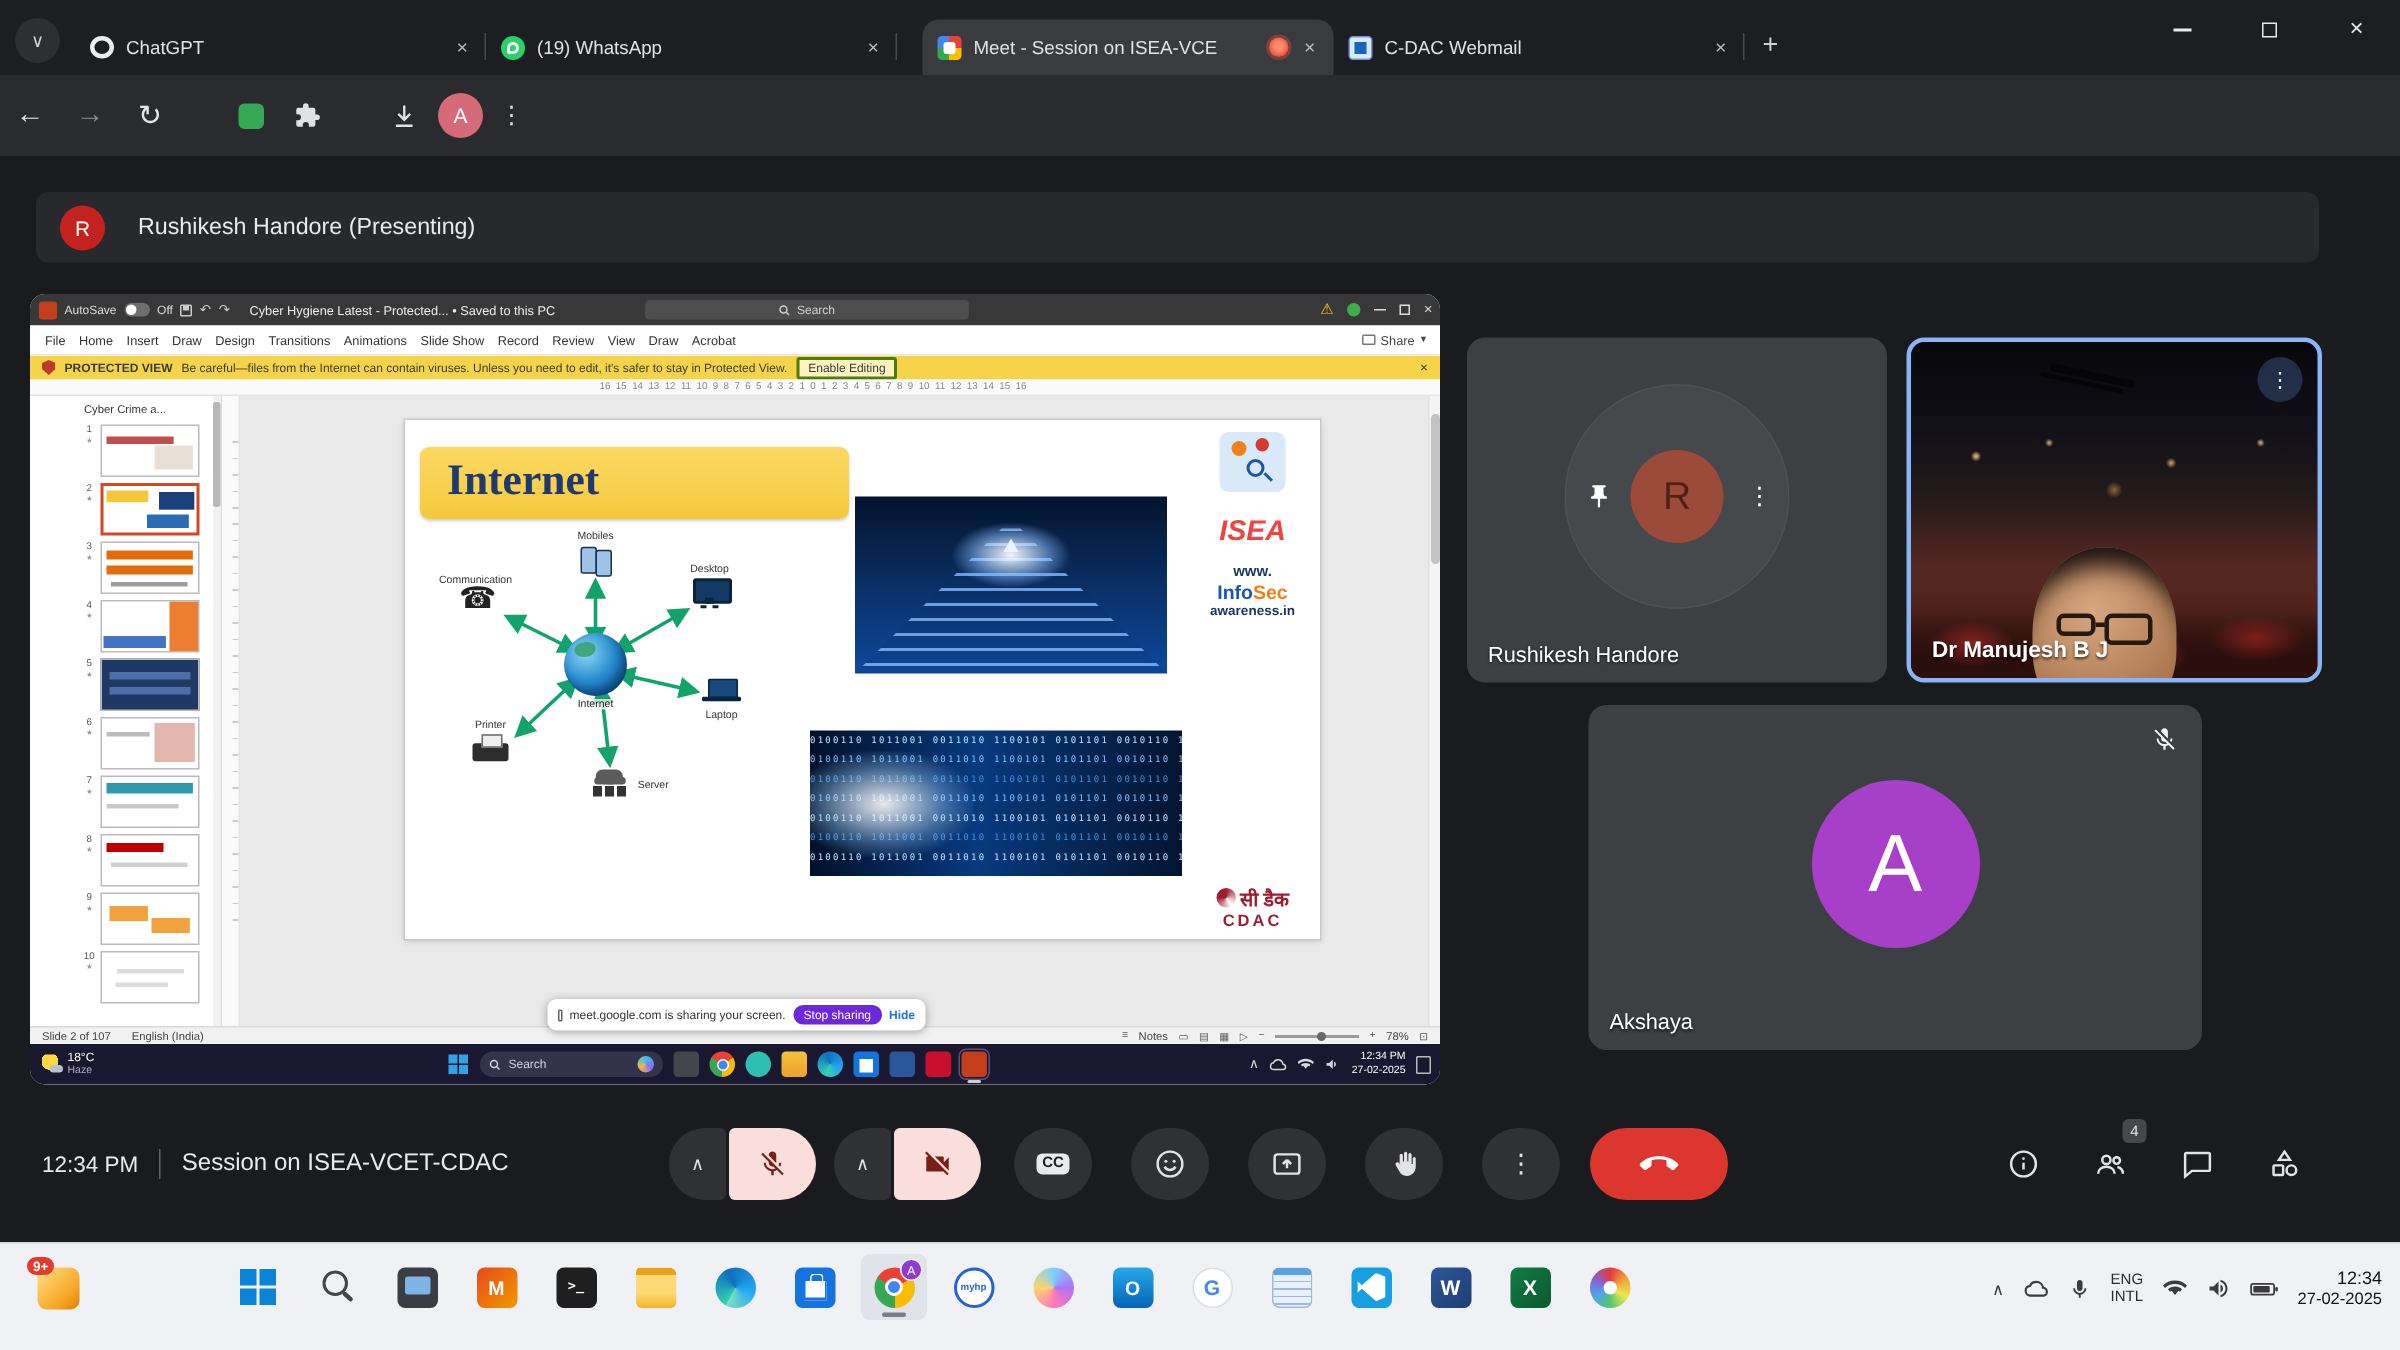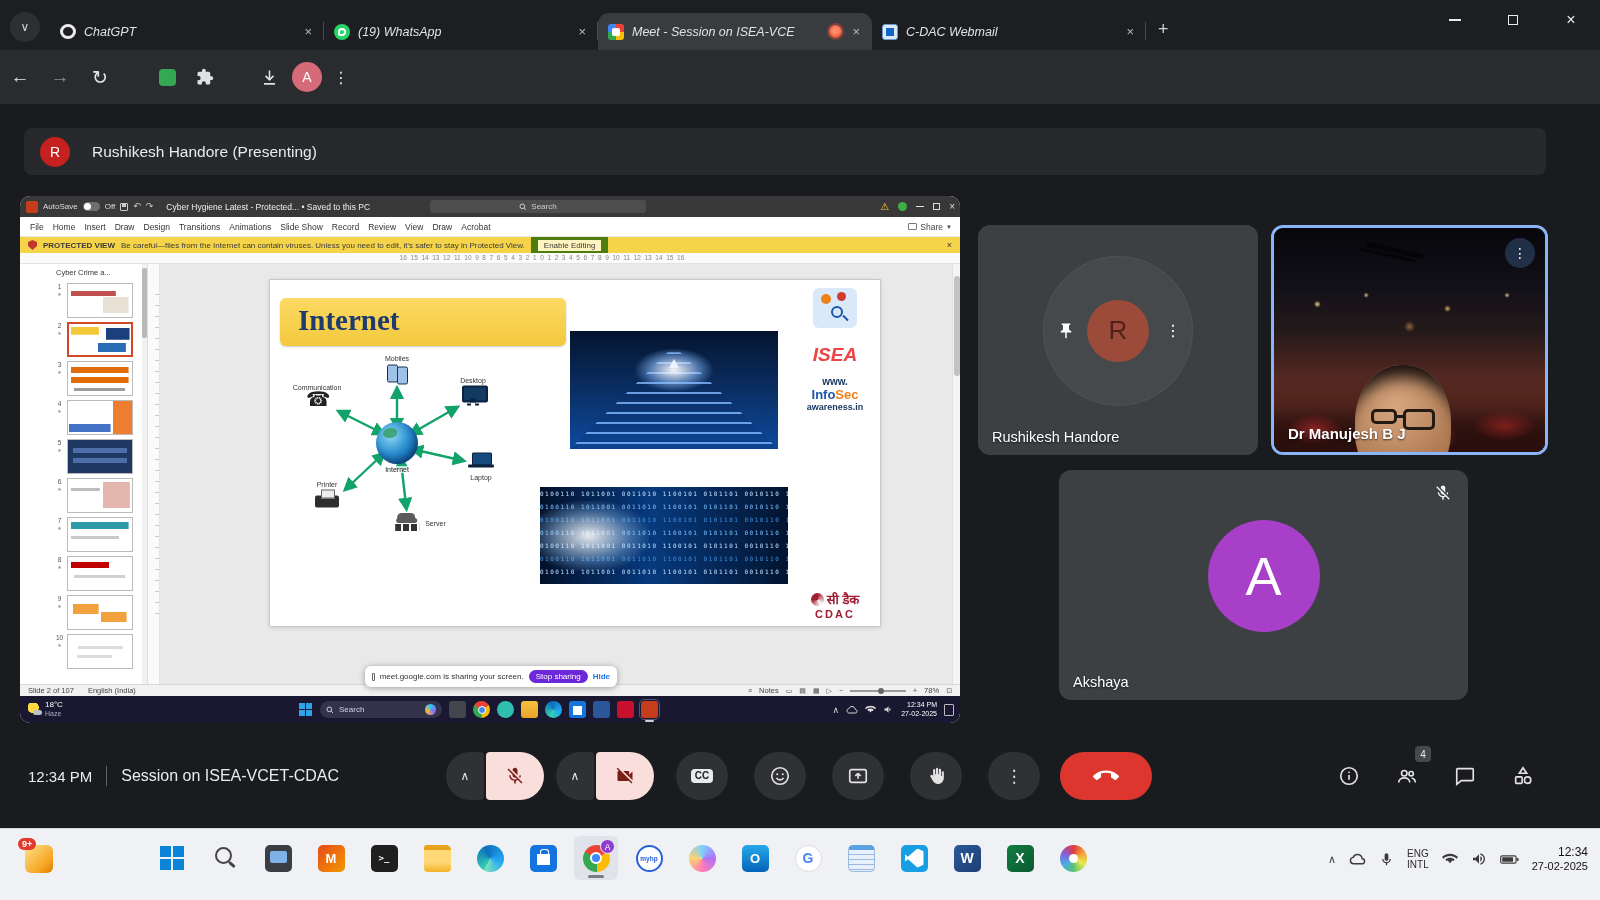--- a/index.html
+++ b/index.html
@@ -6,22 +6,22 @@
   body{font-family:"Liberation Sans","DejaVu Sans",sans-serif;-webkit-font-smoothing:antialiased;}
   *{box-sizing:border-box;}
   #screen{position:relative;width:1600px;height:900px;overflow:hidden;background:#17181a;}
 
   
   #tabstrip{position:absolute;left:0;top:0;width:1600px;height:50px;background:#1d1e21;display:flex;align-items:flex-end;}
   .tsearch{width:30px;height:30px;border-radius:50%;background:#2e2f33;color:#cfd1d4;display:flex;align-items:center;justify-content:center;font-size:12px;margin:0 10px 8px 10px;}
   #tabs{display:flex;align-items:flex-end;height:100%;}
   .tab{width:274px;height:37px;display:flex;align-items:center;gap:8px;padding:0 10px;color:#dfe1e5;font-size:12.5px;position:relative;}
   .tab:not([data-active])::after{content:"";position:absolute;right:0;top:9px;height:18px;width:1px;background:#4a4b4f;}
-  .tab[data-active="true"]{background:#3a3b3f;border-radius:11px 11px 0 0;}
-  .ttl{flex:1;white-space:nowrap;overflow:hidden;text-overflow:ellipsis;font-style:italic;}
+  .tab[data-active="true"]{background:#3a3b3f;border-radius:11px 11px 0 0;margin-left:17px;}
+  .ttl{flex:1;white-space:nowrap;overflow:hidden;text-overflow:ellipsis;}
   .tx{color:#b9bcc0;font-size:13px;padding:0 2px;}
   .rec{display:none;}
   .rec[data-rec="true"]{display:inline-block;width:13px;height:13px;border-radius:50%;background:radial-gradient(circle at 50% 45%,#ff8a65 30%,#e8553a 70%);box-shadow:0 0 0 2px rgba(232,85,58,.35);}
   .fav{width:16px;height:16px;flex:0 0 16px;border-radius:3px;position:relative;}
   .fav[data-icon="chatgpt"]{border-radius:50%;border:3px solid #ececec;width:15px;height:15px;background:transparent;}
   .fav[data-icon="whatsapp"]{border-radius:50%;background:#25d366;}
   .fav[data-icon="whatsapp"]::before{content:"";position:absolute;inset:4px;border:2px solid #fff;border-radius:50% 50% 50% 2px;}
   .fav[data-icon="meet"]{background:conic-gradient(#ea4335 0 25%,#fbbc04 0 50%,#34a853 0 75%,#4285f4 0);}
   .fav[data-icon="meet"]::before{content:"";position:absolute;inset:4px;background:#fff;border-radius:2px;}
   .fav[data-icon="webmail"]{background:#dbe9f8;border:1px solid #6b9bd2;}
@@ -73,21 +73,21 @@
   #ppt-menubar{height:20px;background:#fff;display:flex;align-items:center;gap:9px;padding:0 10px;position:relative;border-bottom:1px solid #e8e8e8;flex:0 0 20px;}
   .mi{font-size:8.5px;color:#333;}
   #pshare{position:absolute;right:8px;display:flex;align-items:center;gap:3px;color:#444;font-size:8.5px;margin-left:16px;}
   .shic{width:9px;height:7px;border:1px solid #777;border-radius:1px;}
   .caret{font-size:6px;}
 
   #ppt-protect{height:16px;background:#f5d44a;display:flex;align-items:center;gap:6px;padding:0 8px;flex:0 0 16px;}
   .shield{width:9px;height:10px;background:#c0392b;clip-path:polygon(50% 0,100% 20%,100% 60%,50% 100%,0 60%,0 20%);}
   .pvb{font-size:8px;font-weight:bold;color:#3a3a3a;}
   .pvm{font-size:8px;color:#3a3a3a;white-space:nowrap;overflow:hidden;}
-  .pvbtn{font-size:8px;color:#3a3a3a;background:#fff3c0;border:7px solid #4d7c0f;border-radius:2px;padding:0 6px;line-height:11px;white-space:nowrap;}
+  .pvbtn{font-size:8px;color:#3a3a3a;background:#fff3c0;border:2px solid #4d7c0f;border-radius:2px;padding:0 6px;line-height:11px;white-space:nowrap;}
   .pvx{margin-left:auto;color:#3a3a3a;font-size:9px;}
 
   #ppt-ruler{height:11px;background:#fafafa;border-bottom:1px solid #e3e3e3;position:relative;flex:0 0 11px;}
   .rnums{position:absolute;left:216px;top:1px;width:612px;font-size:6.5px;color:#888;white-space:pre;text-align:center;}
 
   #ppt-body{flex:1;display:flex;min-height:0;padding-left:32px;}
   #panel{width:96px;background:#fff;border-right:1px solid #ddd;position:relative;padding-top:2px;}
   .ptitle{font-size:7.5px;color:#333;padding:2px 4px 4px;}
   .throw{display:flex;gap:3px;padding:2px 3px;align-items:flex-start;}
   .tnum{width:9px;display:flex;flex-direction:column;align-items:center;gap:1px;font-size:6.5px;color:#555;}

